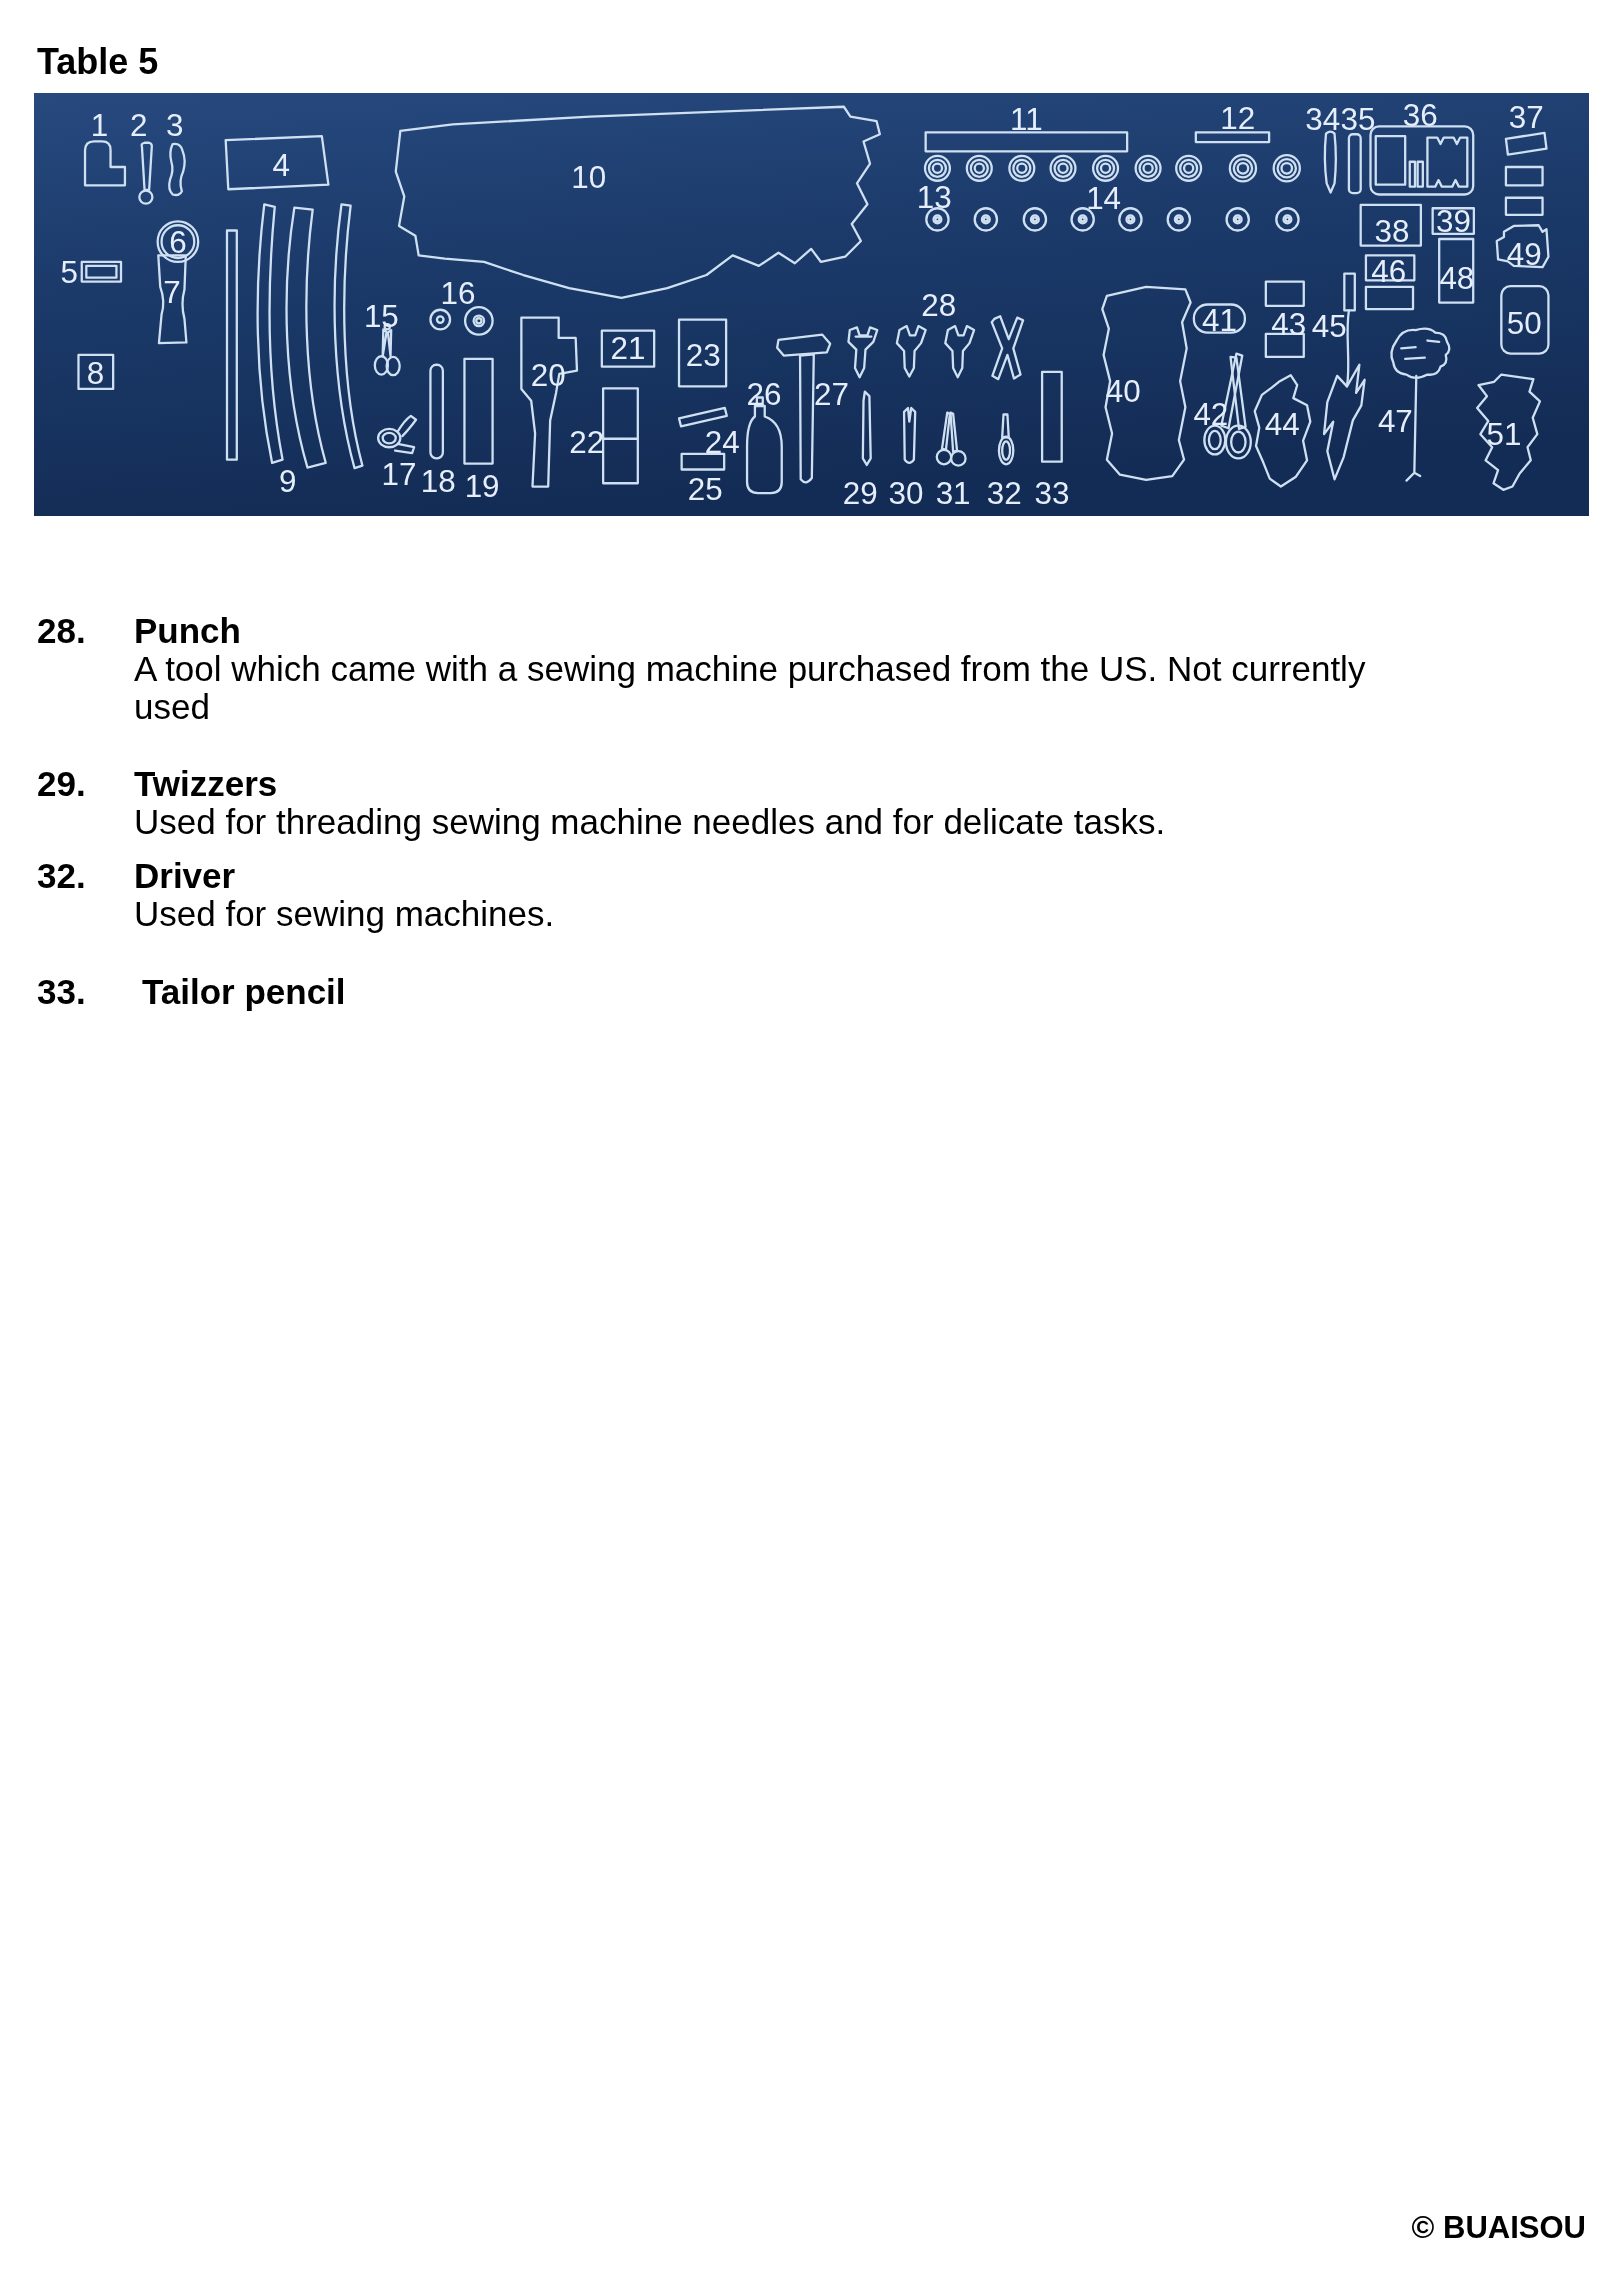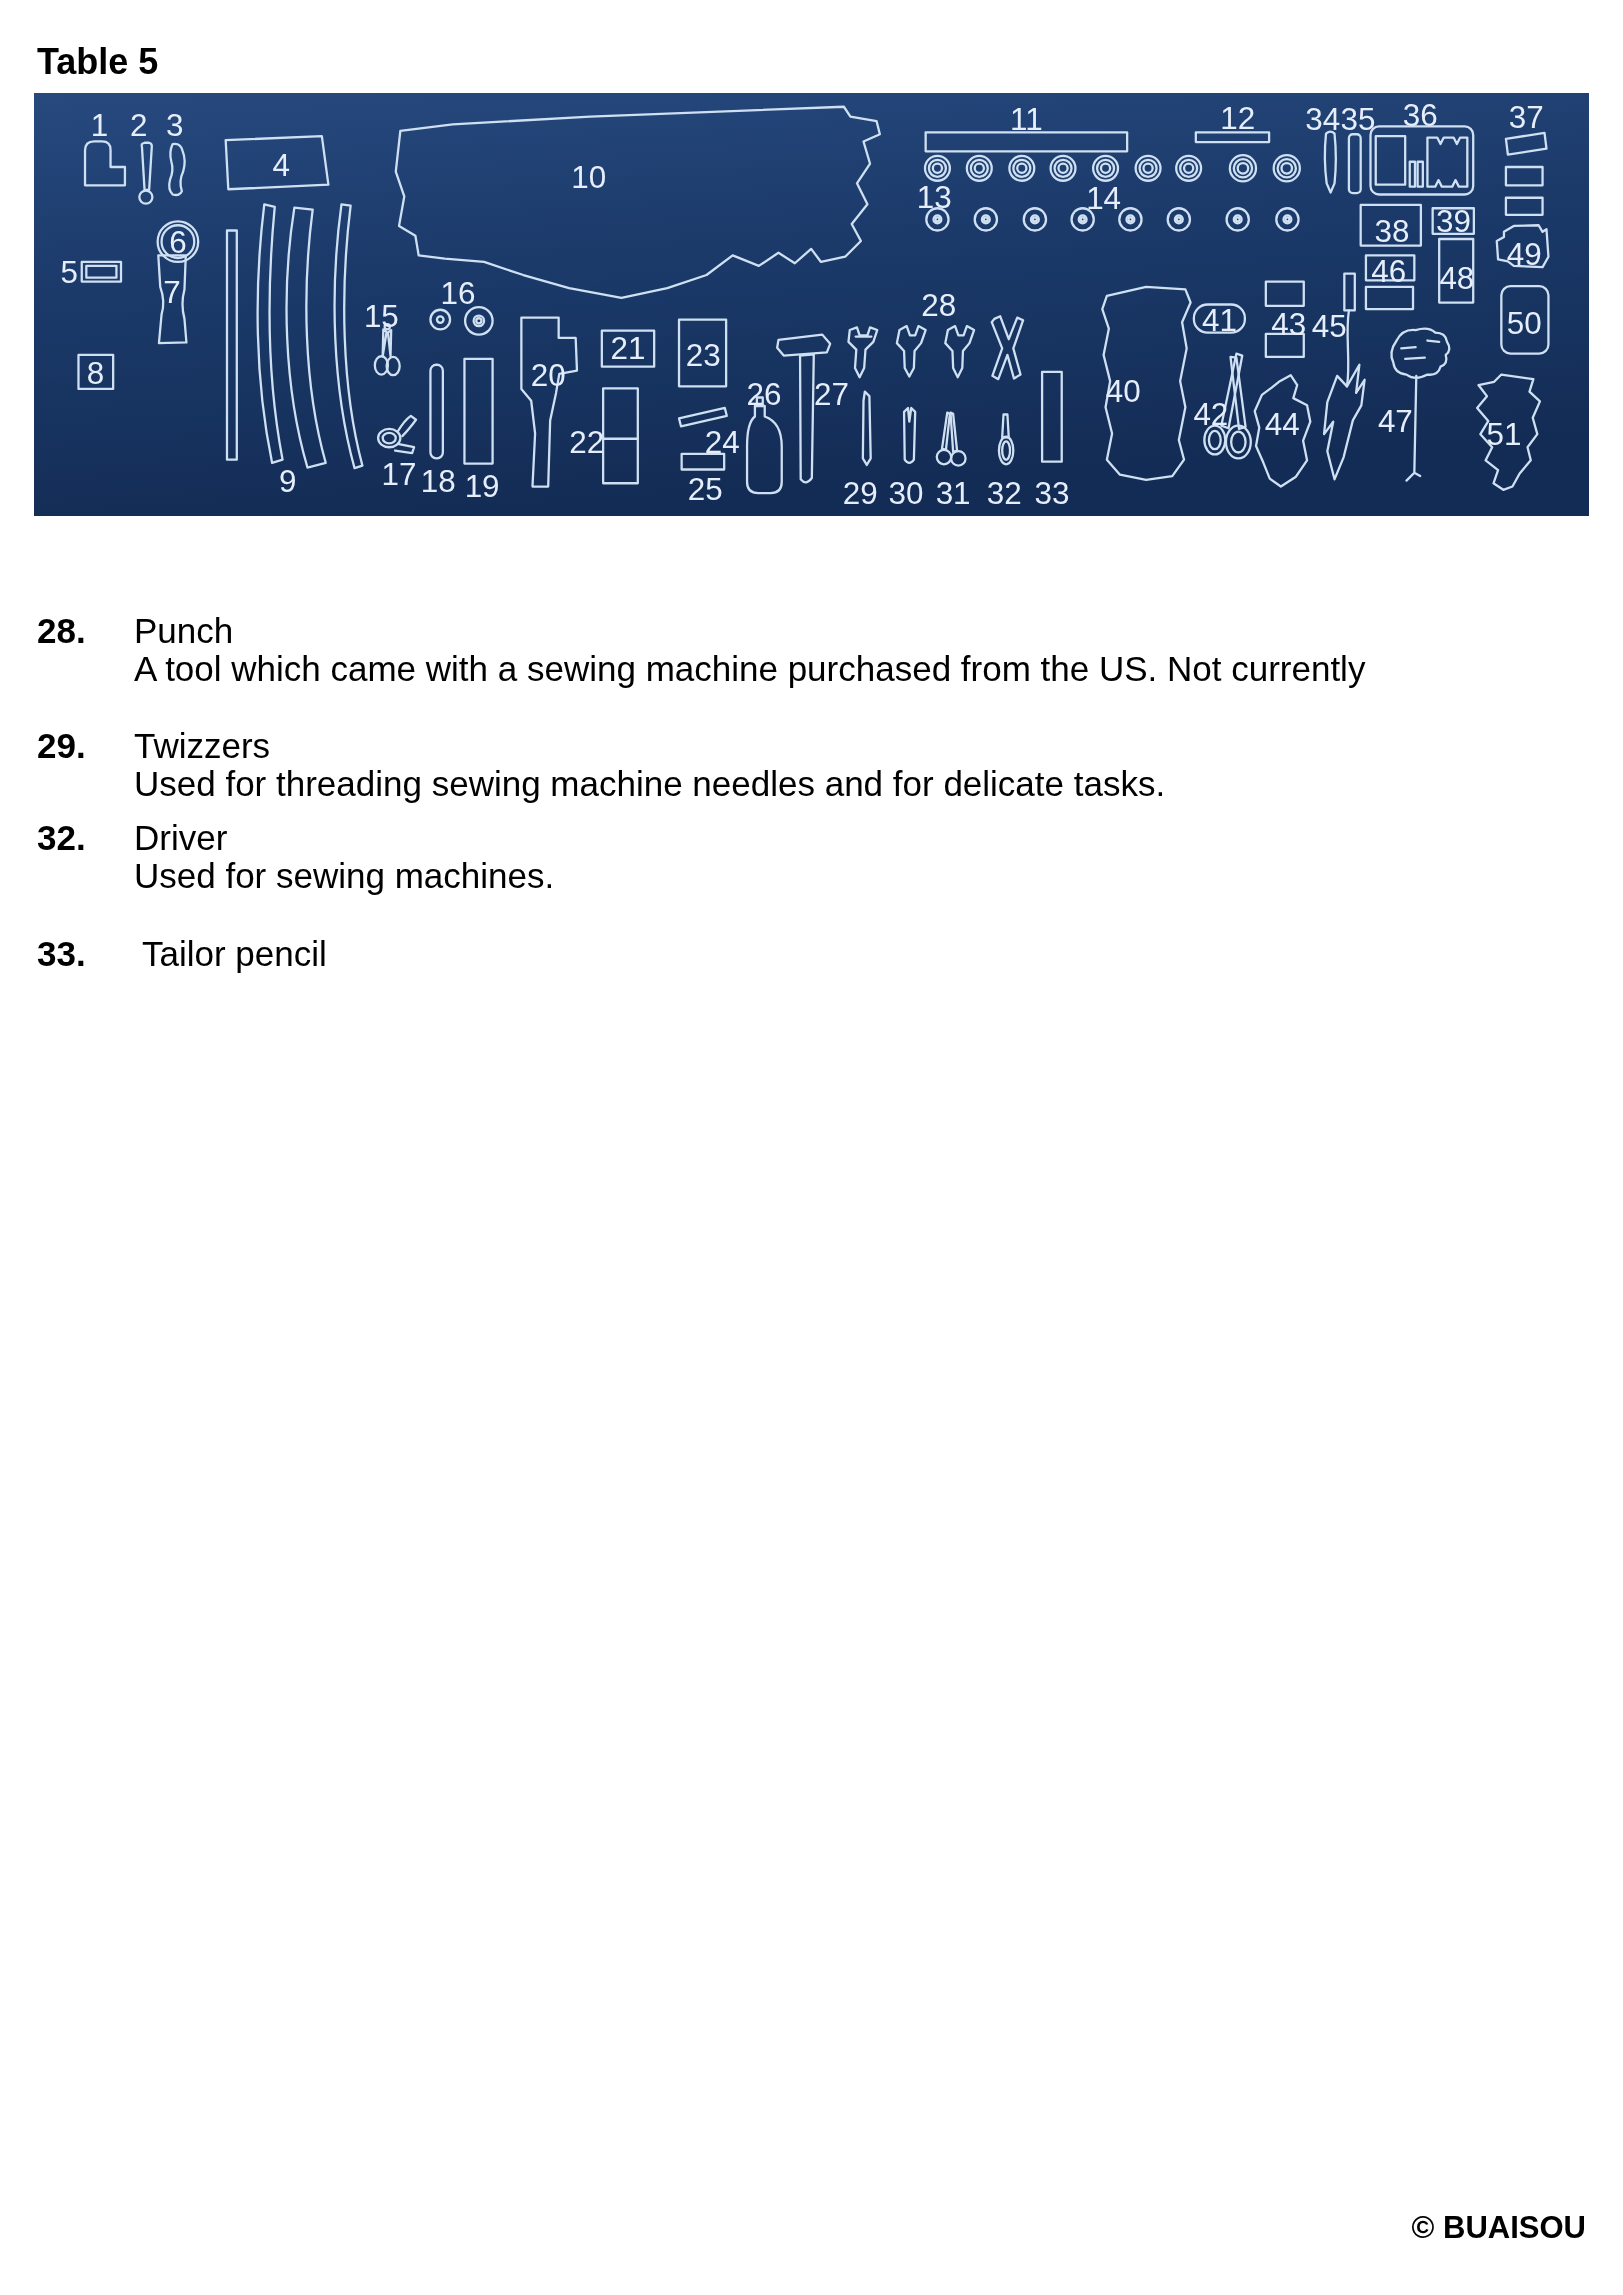--- a/index.html
+++ b/index.html
@@ -32,21 +32,21 @@
   }
   .list-item{display:flex;}
   .list-item:nth-child(1){margin-bottom:39px;}
   .list-item:nth-child(2){margin-bottom:15.7px;}
   .list-item:nth-child(3){margin-bottom:40px;}
   .list-item:nth-child(4){margin-bottom:46px;gap:8px;}
   .num-col{width:97px;flex:0 0 97px;}
   .num-col div{font-size:35px;line-height:38px;font-weight:bold;}
   .num-col div.slash{font-weight:normal;padding-left:25px;}
   .text-col{flex:1;}
-  .item-title{font-size:35px;line-height:38px;font-weight:normal;}
+  .item-title{font-size:35px;line-height:38px;font-weight:bold;}
   .item-line{font-size:35px;line-height:38px;}
   .page-footer{
     position:absolute;right:37px;top:2210px;
     font-size:31px;font-weight:bold;
   }
 </style>
 </head>
 <body>
 
 <div class="page">
@@ -353,20 +353,21 @@
   </div>
 
   <div class="tool-list" id="tool-list">
       <div class="list-item">
         <div class="num-col">
           <div>28.</div>
         </div>
         <div class="text-col">
           <div class="item-title">Punch</div>
           <div class="item-line">A tool which came with a sewing machine purchased from the US. Not currently</div>
+          <div class="item-line">used</div>
         </div>
       </div>
       <div class="list-item">
         <div class="num-col">
           <div>29.</div>
         </div>
         <div class="text-col">
           <div class="item-title">Twizzers</div>
           <div class="item-line">Used for threading sewing machine needles and for delicate tasks.</div>
         </div>

